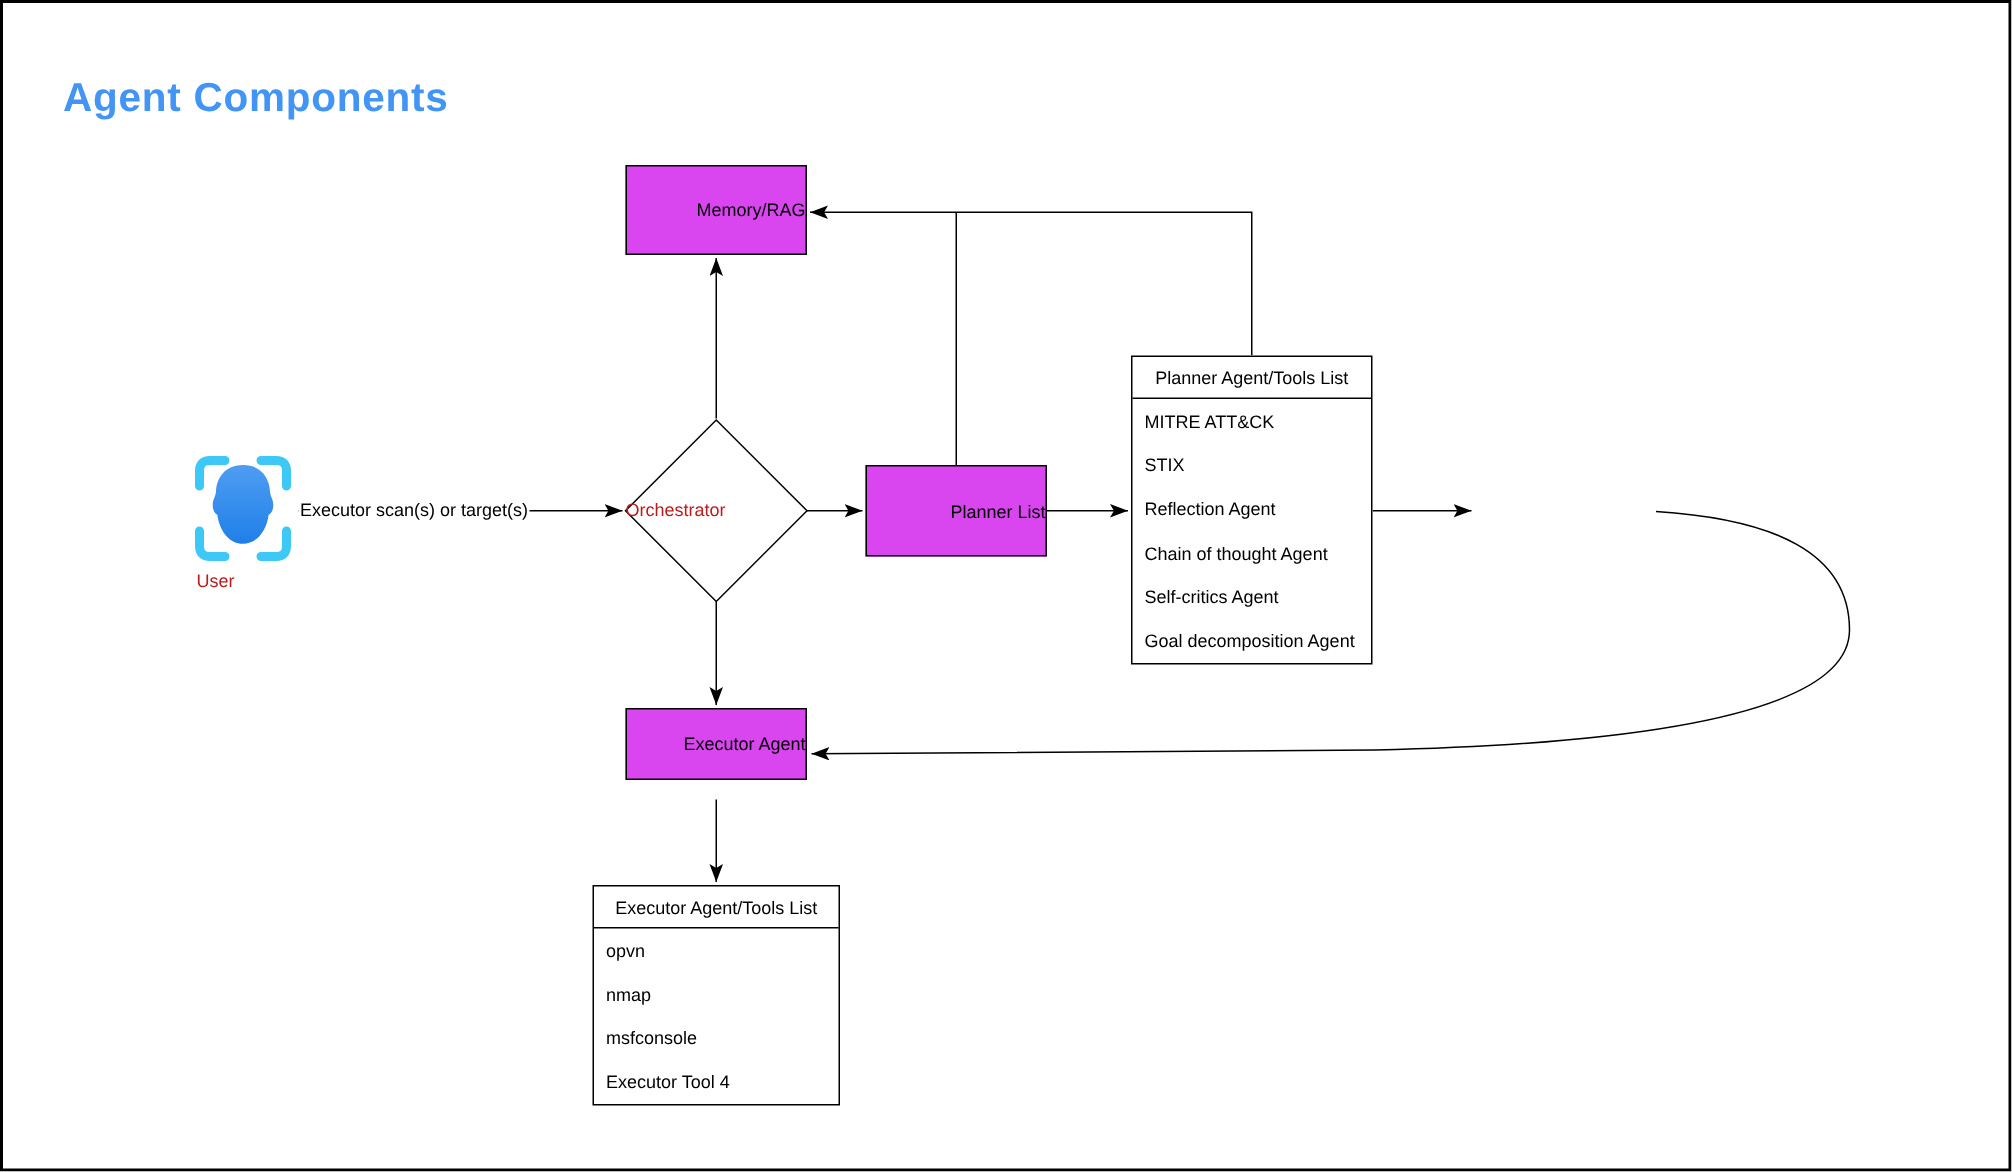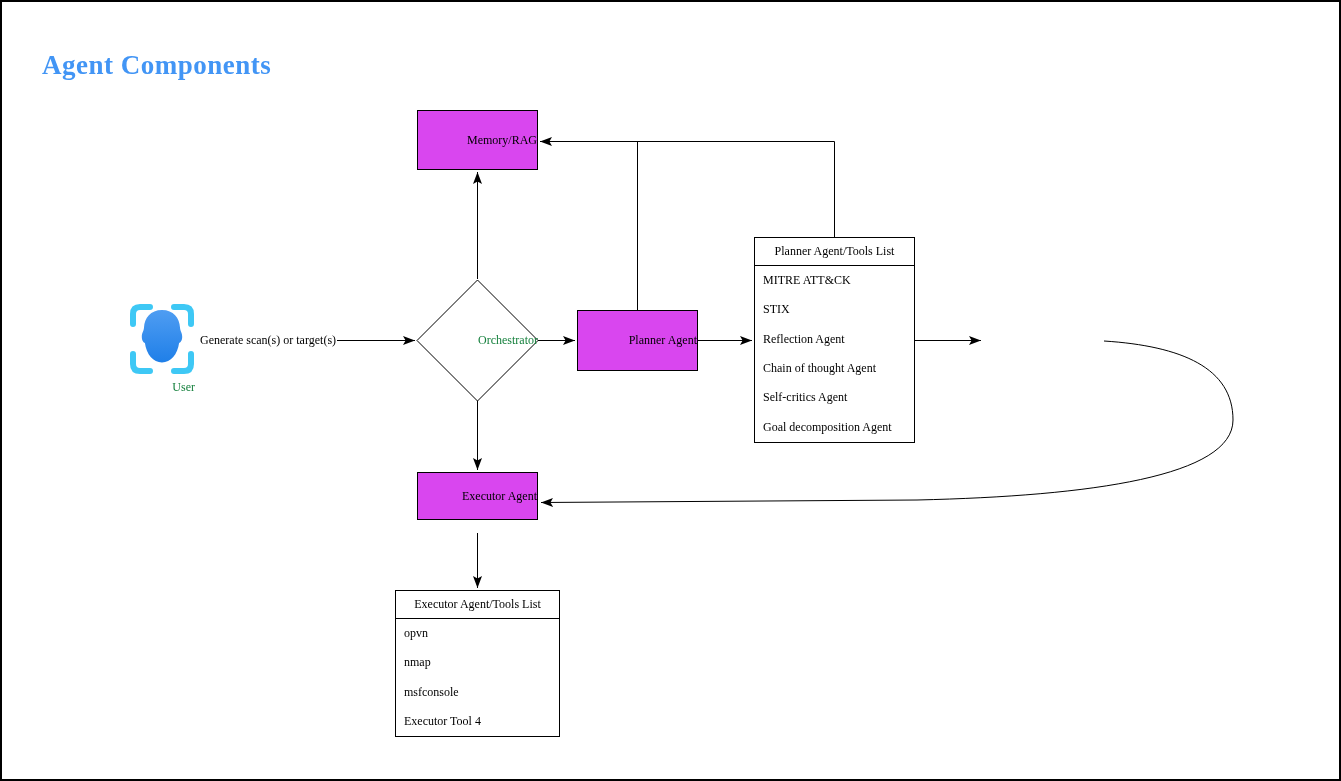--- a/index.html
+++ b/index.html
@@ -2,36 +2,36 @@
 <html><head>
 <meta charset="utf-8">
 <style>
   html,body{margin:0;padding:0;background:#fff;}
   .canvas{
     position:relative;
     width:1341px;height:781px;
     box-sizing:border-box;
     border:2px solid #000;
     background:#fff;
-    font-family:Liberation Serif, serif;
+    font-family:Liberation Sans, sans-serif;
     overflow:hidden;
   }
   .edges{position:absolute;left:0;top:0;width:1341px;height:781px;}
   .title{
     position:absolute;left:40px;top:48px;
     font-size:27px;font-weight:bold;letter-spacing:.5px;
   }
   .node{
     position:absolute;box-sizing:border-box;
     border:1px solid #000;background:#d946ef;
     display:flex;align-items:center;justify-content:flex-end;
     font-size:12px;color:#000;text-align:center;
   }
   .plain-label{
-    position:absolute;font-size:12px;color:#15803d;text-align:right;
+    position:absolute;font-size:12px;color:#b91c1c;text-align:left;
   }
   .edge-label{
     position:absolute;font-size:12px;color:#000;
     background:#fff;padding:0 1px;white-space:nowrap;
   }
   .list{
     position:absolute;box-sizing:border-box;
     border:1px solid #000;background:#fff;
     display:flex;flex-direction:column;font-size:12px;color:#000;
   }
@@ -84,30 +84,30 @@
       <path d="M4 51 V61 Q4 68 11 68 H21"></path>
       <path d="M62 51 V61 Q62 68 55 68 H45"></path>
     </g>
     <path d="M33 7 C21.5 7 15.5 15 15 24.5 C14.8 28.5 12.8 29.5 12.8 33.8
              C12.8 37.8 14.8 39.8 15.9 40.1 C17.4 51.5 24.3 59.5 33 59.5
              C41.7 59.5 48.6 51.5 50.1 40.1 C51.2 39.8 53.2 37.8 53.2 33.8
              C53.2 29.5 51.2 28.5 51 24.5 C50.5 15 44.5 7 33 7 Z" fill="url(#headGrad)"></path>
   </svg>
   <div class="plain-label" style="left:129px;top:378px;width:64px;">User</div>
 
-  <div class="edge-label" style="left:197px;top:331px;">Generate scan(s) or target(s)</div>
+  <div class="edge-label" style="left:197px;top:331px;">Executor scan(s) or target(s)</div>
 
   <div class="node" style="left:415px;top:108px;width:121px;height:60px;">
     <span>Memory/RAG</span>
   </div>
 
   <div class="plain-label" style="left:415px;top:331px;width:121px;">Orchestrator</div>
 
   <div class="node" style="left:575px;top:308px;width:121px;height:61px;">
-    <span>Planner Agent</span>
+    <span>Planner List</span>
   </div>
 
 
   <div class="node" style="left:415px;top:470px;width:121px;height:48px;">
     <span>Executor Agent</span>
   </div>
 
   <div class="list" style="left:752px;top:235px;width:161px;height:206px;">
     <div class="list-header">Planner Agent/Tools List</div>
     <div class="list-row">MITRE ATT&amp;CK</div>

